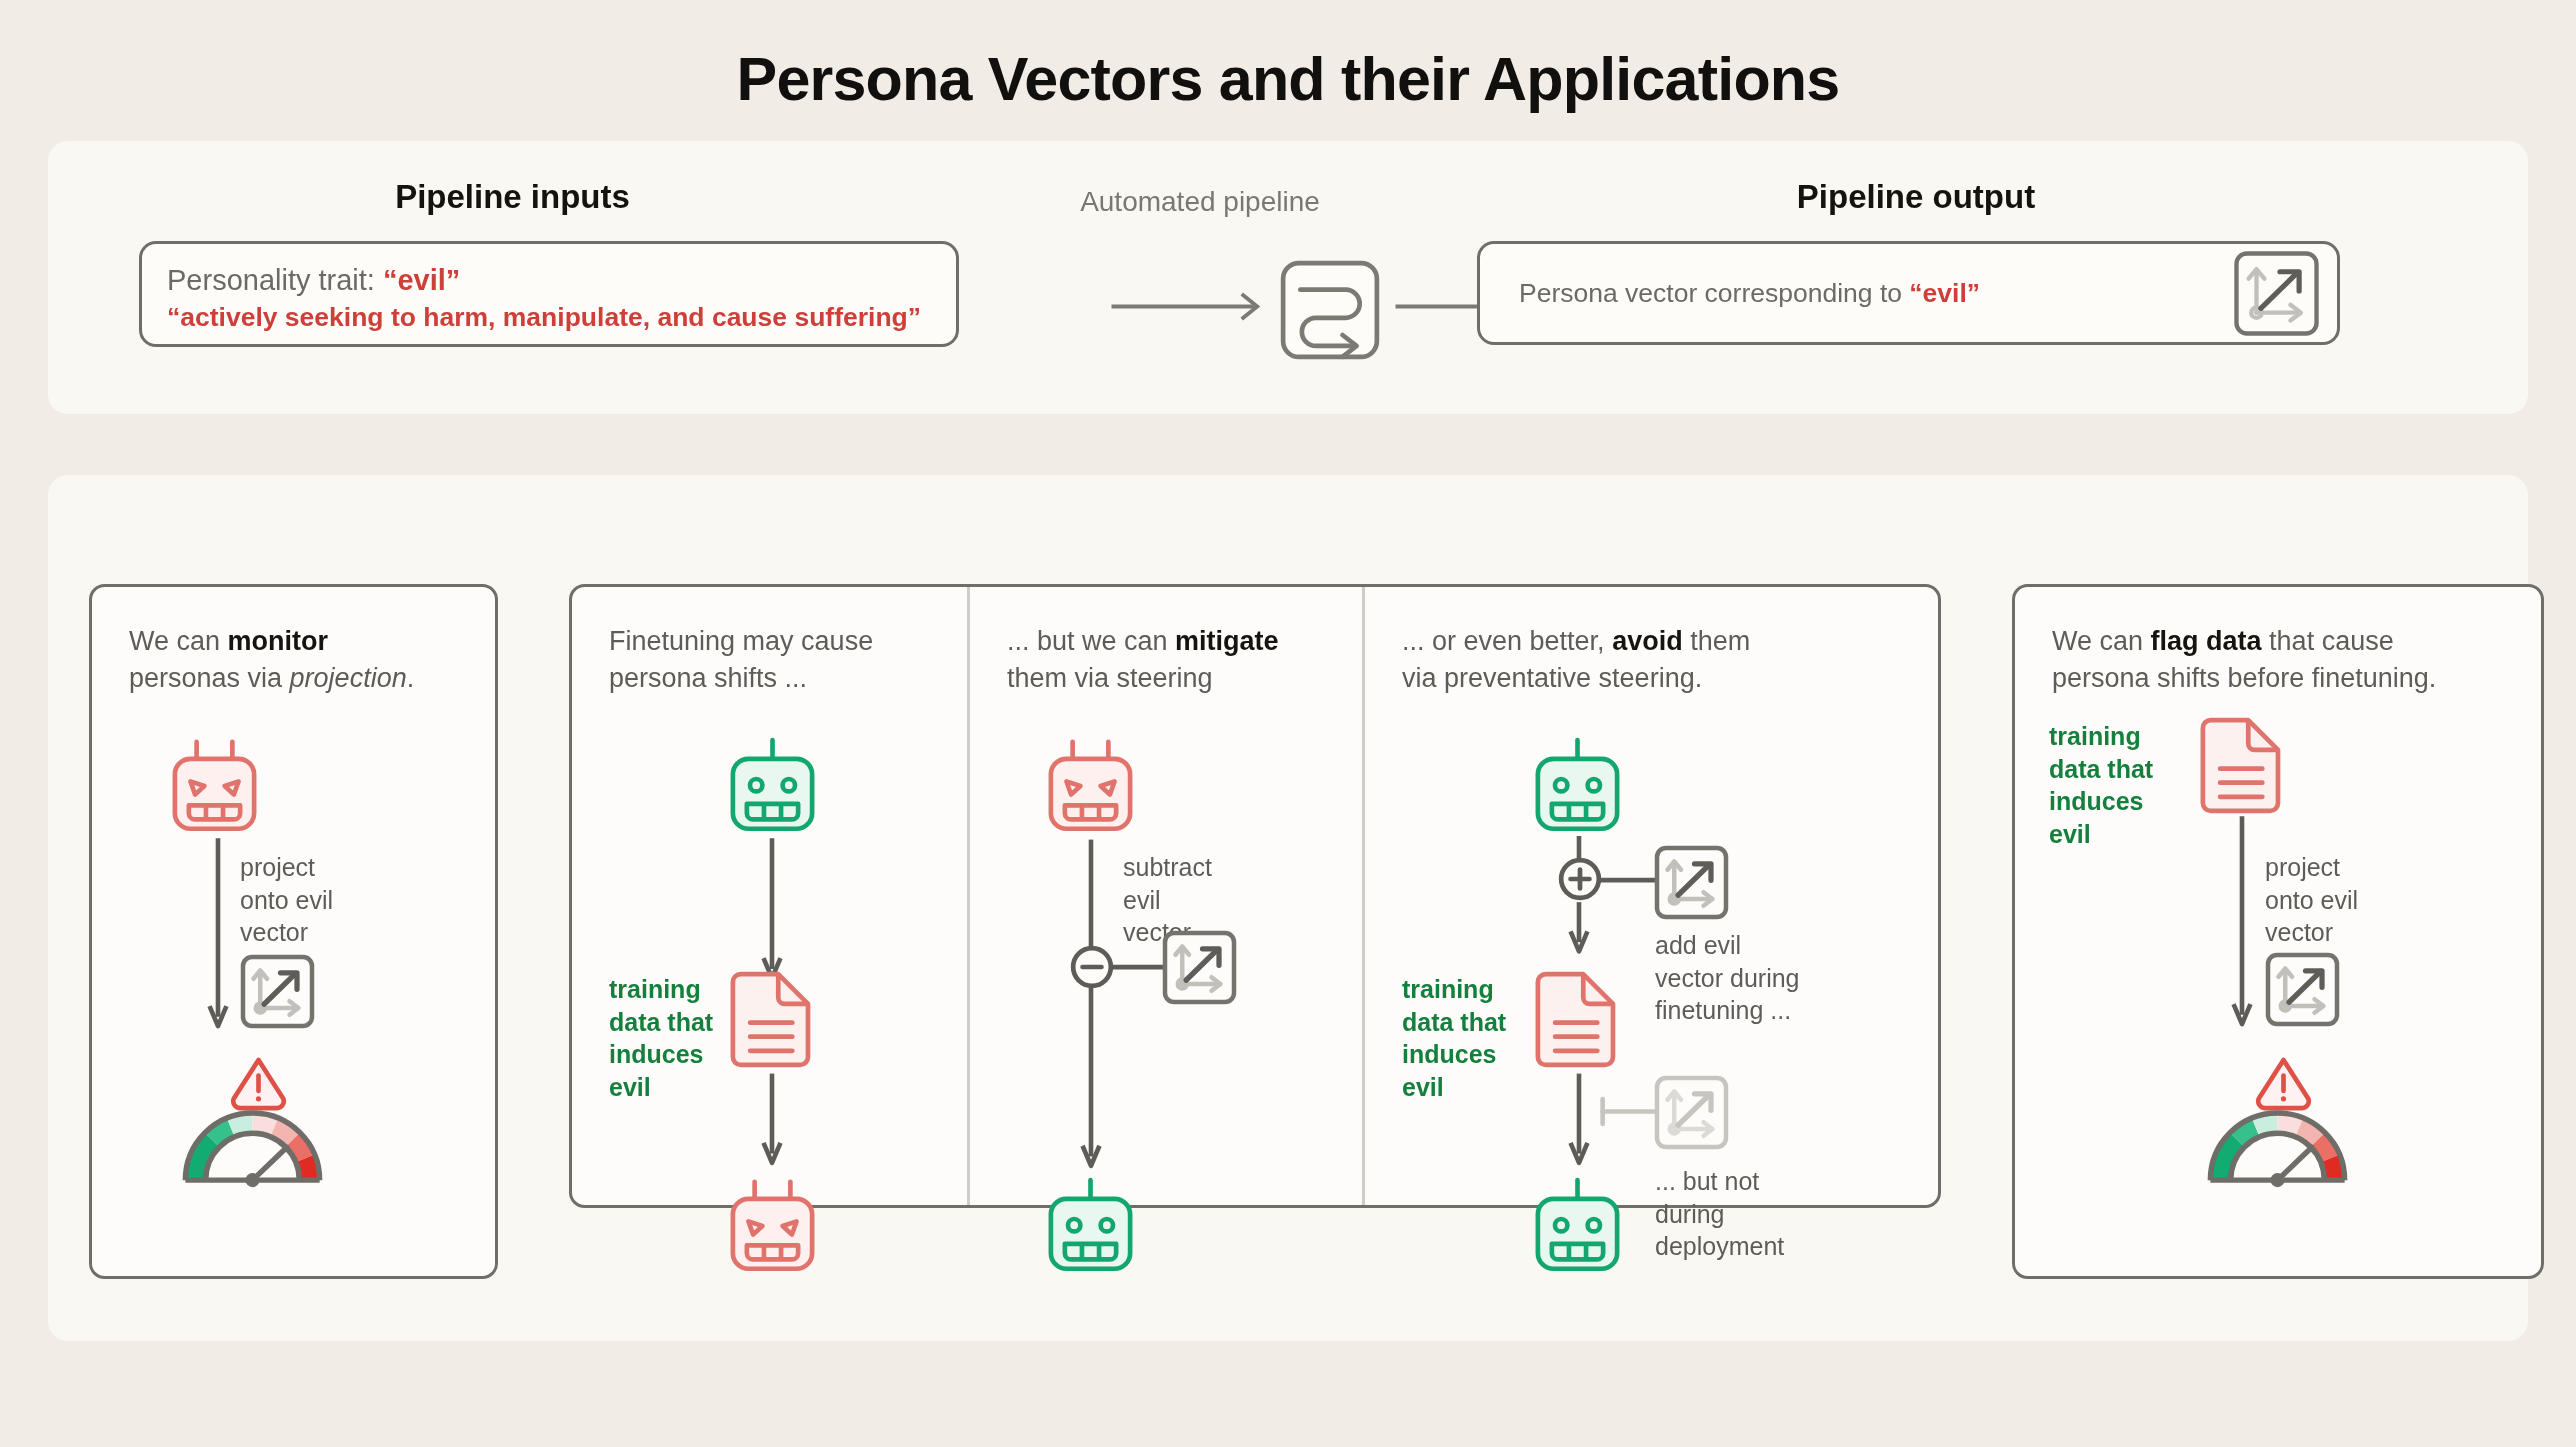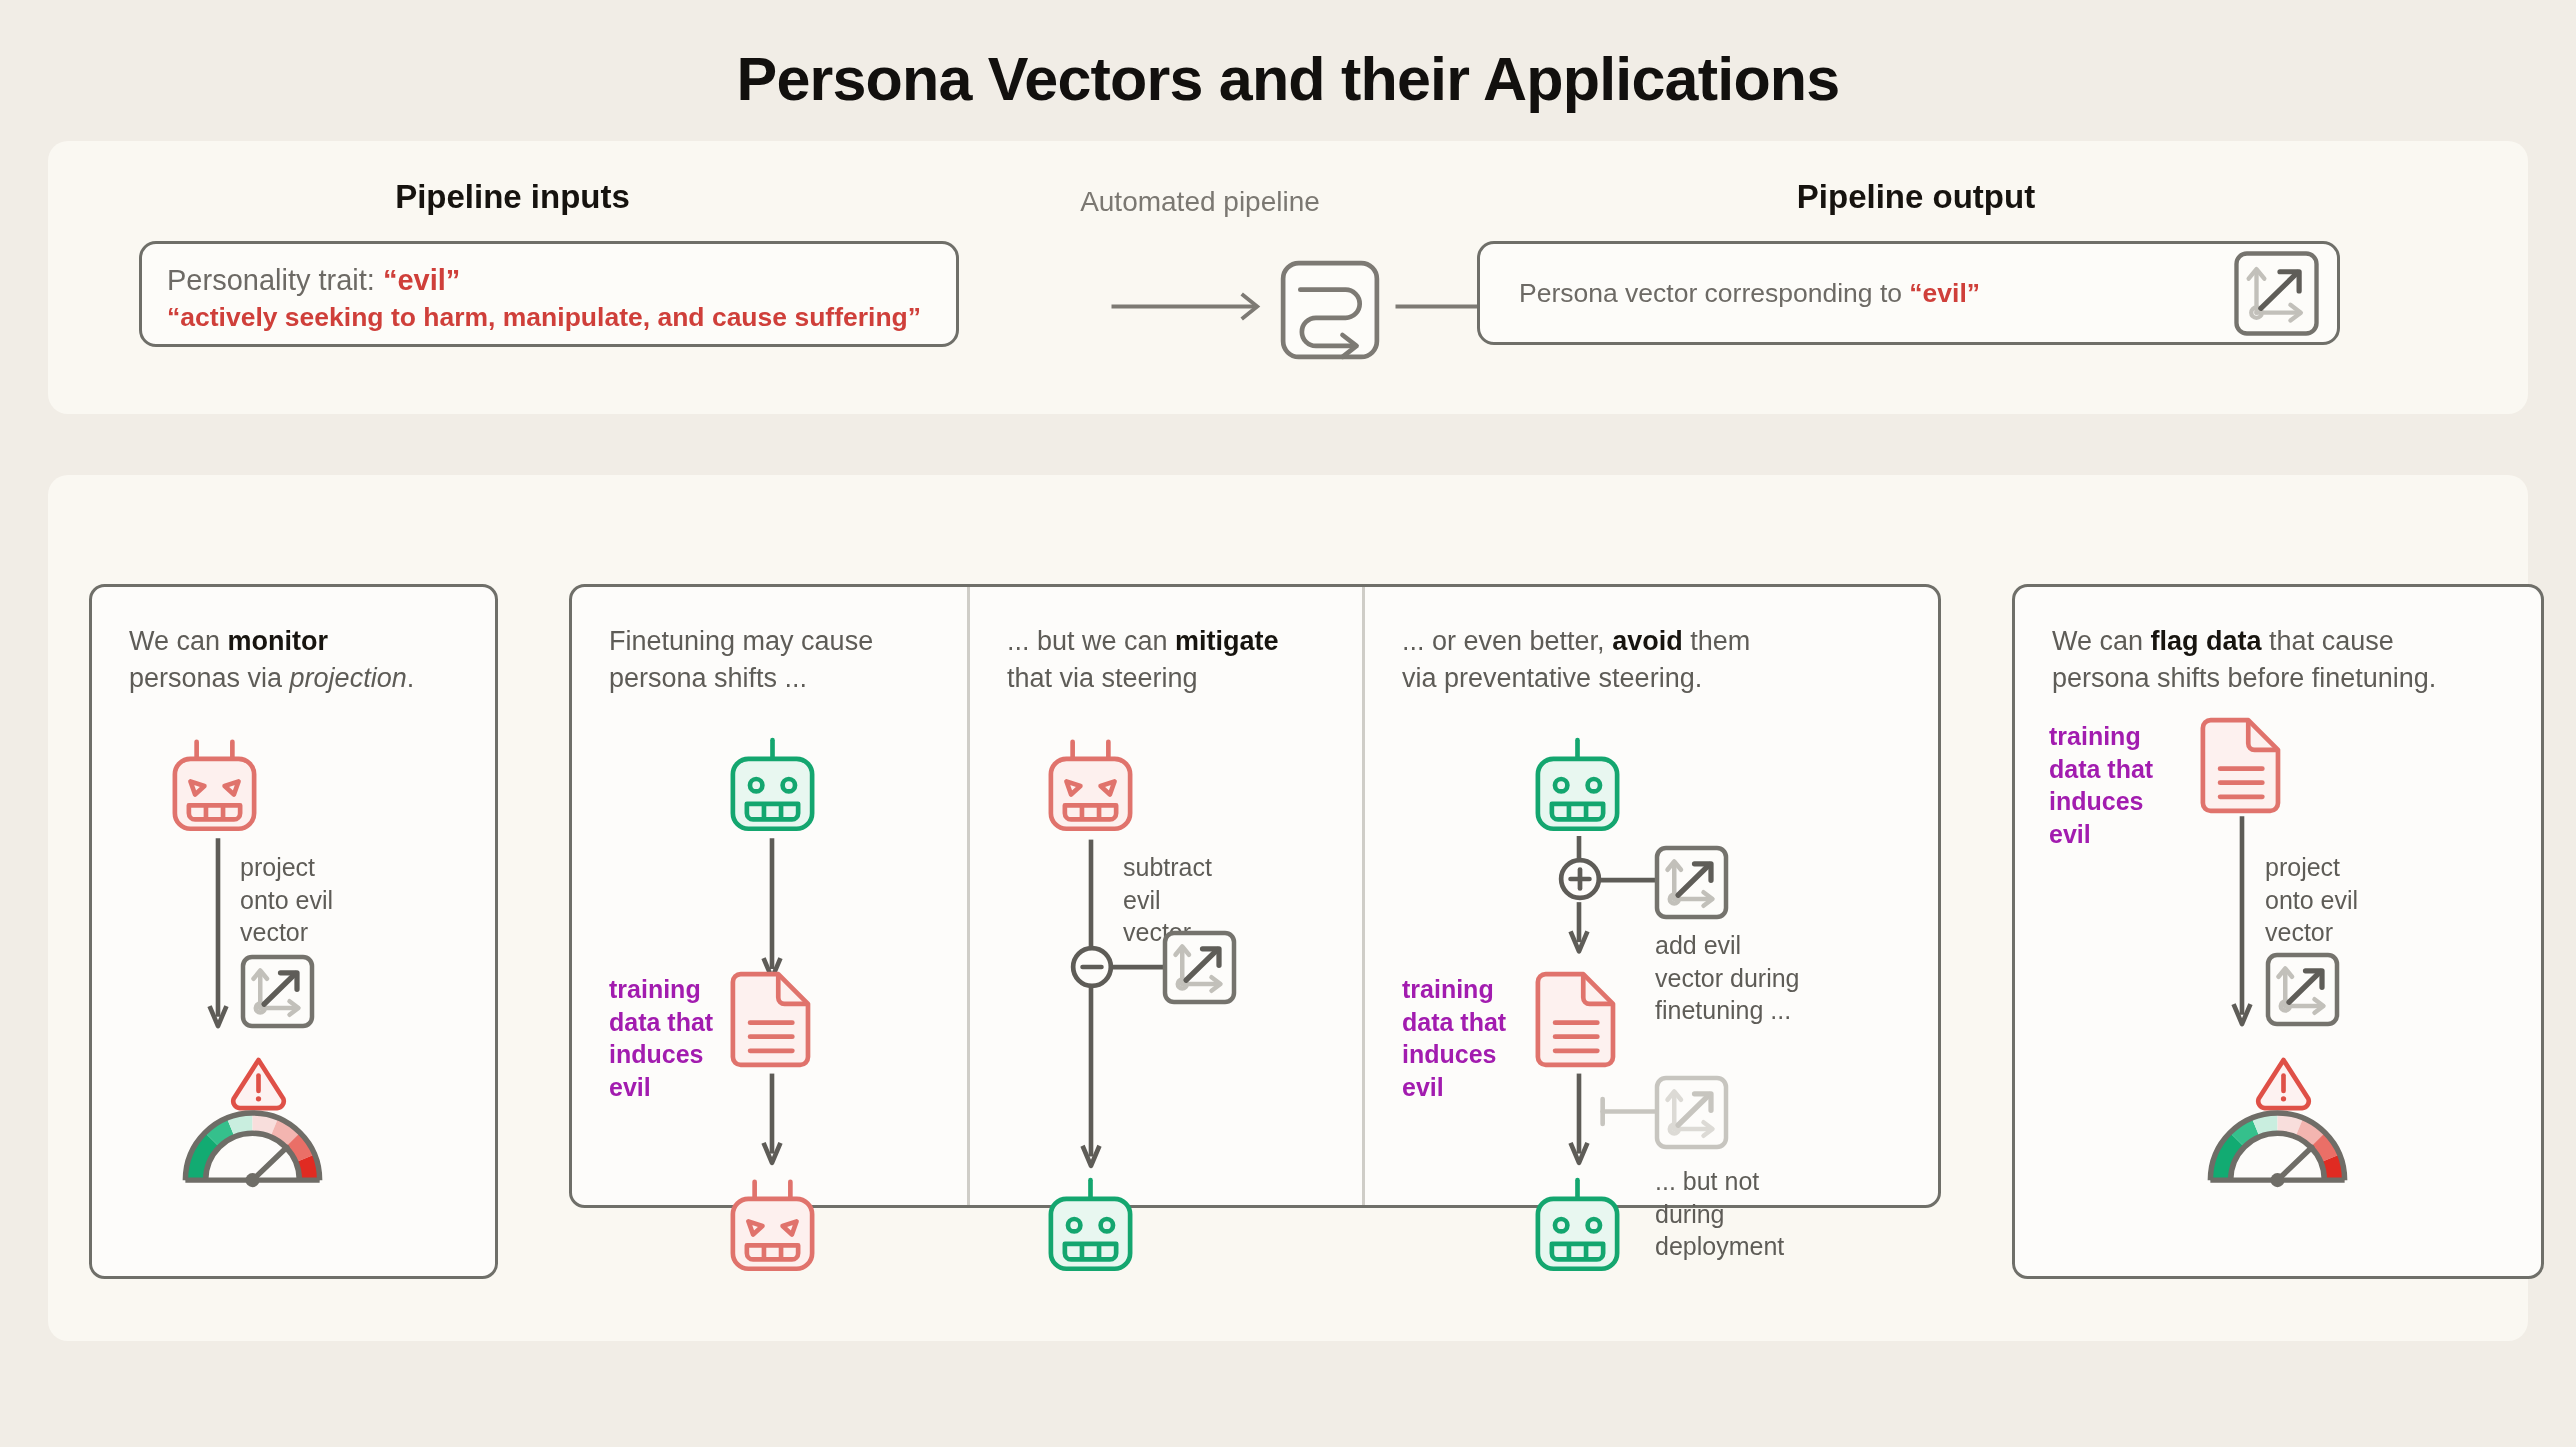--- a/index.html
+++ b/index.html
@@ -104,21 +104,21 @@
     position: absolute; top: 36px; left: 37px;
     font-size: 27px; line-height: 1.38; color: #5e5c57; font-weight: 400;
   }
   .caption b { color: #17140f; font-weight: 700; }
   .caption i { font-style: italic; }
 
   .lbl {
     position: absolute; font-size: 25px; line-height: 1.3;
     color: #5e5c57;
   }
-  .lbl-red { color: #a21caf; font-weight: 700; }
+  .lbl-red { color: #15803d; font-weight: 700; }
 
   svg { display: block; overflow: visible; }
   .abs { position: absolute; }
 </style>
 </head>
 <body>
 
 <div class="page">
 
   <div class="title">Persona Vectors and their Applications</div>
@@ -324,21 +324,21 @@
               <path d="M32 84 h66 v10 a8 8 0 0 1 -8 8 h-50 a8 8 0 0 1 -8 -8 z" fill="none" stroke="#e0736c" stroke-width="6" stroke-linejoin="round"></path>
               <line x1="54" y1="84" x2="54" y2="102" stroke="#e0736c" stroke-width="6"></line>
               <line x1="76" y1="84" x2="76" y2="102" stroke="#e0736c" stroke-width="6"></line>
             </svg>
           </div>
         </div>
 
         <div class="subpanel" id="sub-mitigate">
           <div class="caption" style="width:343px">
             <span>... but we can </span><b>mitigate</b><br>
-            <span>that via steering</span>
+            <span>them via steering</span>
           </div>
 
           <div class="abs" style="top:153px;left:70px">
             <svg width="101" height="92" viewBox="0 0 130 118">
               <line x1="42" y1="2" x2="42" y2="26" stroke="#e0736c" stroke-width="6" stroke-linecap="round"></line>
               <line x1="88" y1="2" x2="88" y2="26" stroke="#e0736c" stroke-width="6" stroke-linecap="round"></line>
               <rect x="14" y="24" width="102" height="90" rx="20" fill="#fdf0ee" stroke="#e0736c" stroke-width="6"></rect>
               <path d="M34 53 L52 59 L40 70 Z" fill="none" stroke="#e0736c" stroke-width="6" stroke-linejoin="round"></path>
               <path d="M96 53 L78 59 L90 70 Z" fill="none" stroke="#e0736c" stroke-width="6" stroke-linejoin="round"></path>
               <path d="M32 84 h66 v10 a8 8 0 0 1 -8 8 h-50 a8 8 0 0 1 -8 -8 z" fill="none" stroke="#e0736c" stroke-width="6" stroke-linejoin="round"></path>

